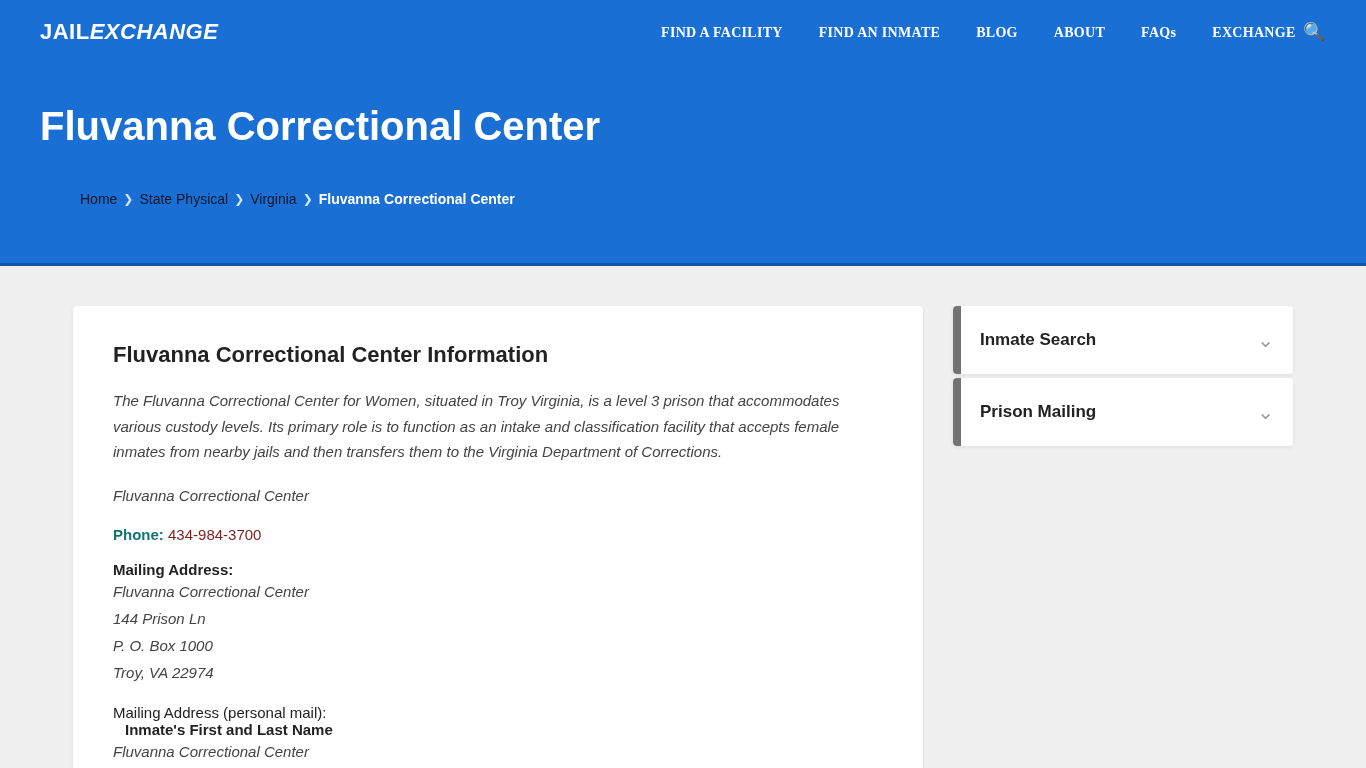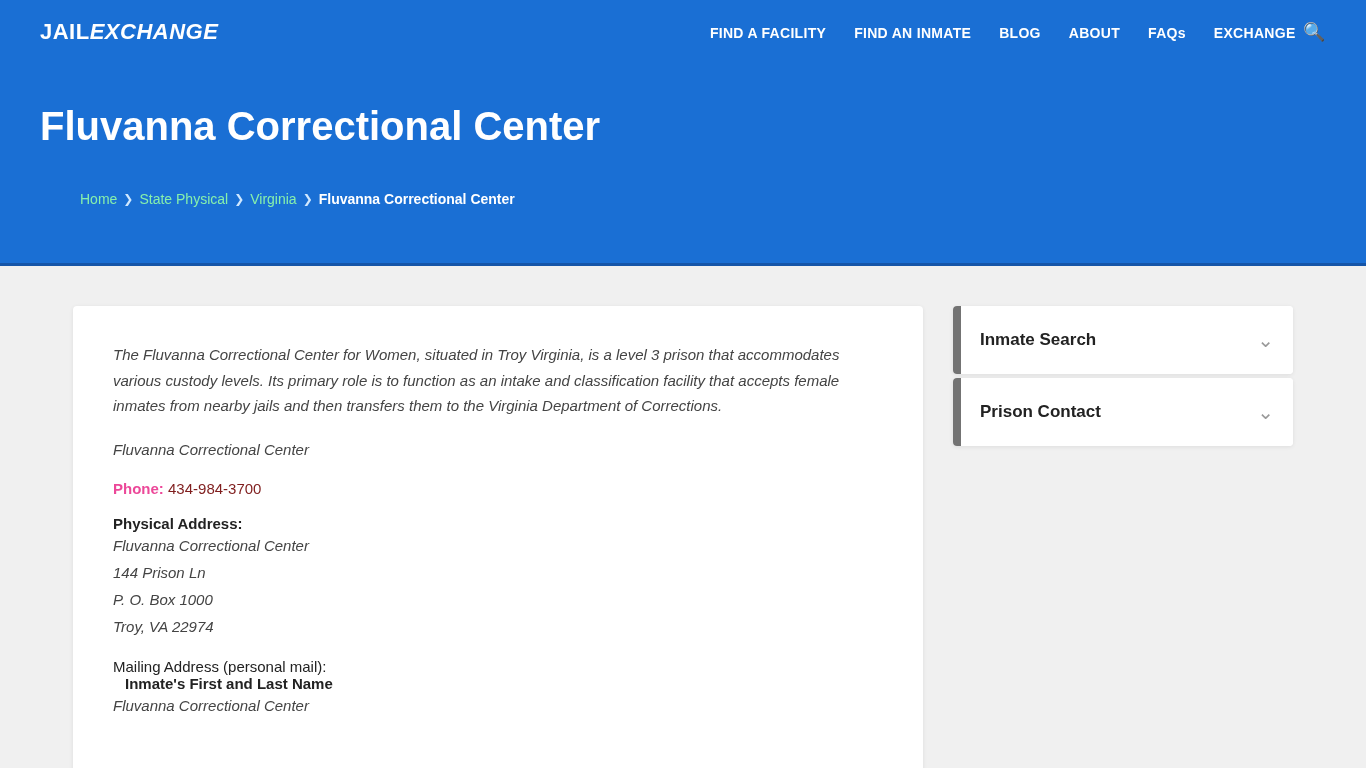--- a/index.html
+++ b/index.html
@@ -18,22 +18,23 @@
       font-size: 22px;
       font-weight: 900;
       color: #fff;
       letter-spacing: 0.5px;
       margin-right: auto;
     }
     .nav-logo span { color: #fff; font-weight: 400; }
     .nav-links {
       display: flex;
       align-items: flex-end;
-      gap: 28px;
+      gap: 36px;
       list-style: none;
+      font-family: Liberation Serif, serif;
     }
     .nav-links li a {
       color: #fff;
       text-decoration: none;
       font-size: 14px;
       font-weight: 600;
       letter-spacing: 0.3px;
     }
     .search-icon-nav {
       color: #fff;
@@ -54,21 +55,21 @@
       color: #fff;
       margin-bottom: 18px;
     }
     .breadcrumb {
       display: flex;
       align-items: center;
       gap: 6px;
       font-size: 14px;
     }
     .breadcrumb a {
-      color: #86efac;
+      color: #0f172a;
       text-decoration: none;
     }
     .breadcrumb .sep {
       color: #d0e8ff;
       font-size: 12px;
     }
     .breadcrumb .current {
       color: #fff;
       font-weight: 600;
     }
@@ -103,21 +104,21 @@
       margin-bottom: 18px;
       font-style: italic;
     }
     .facility-name {
       color: #444;
       margin-bottom: 14px;
     }
     .phone-line {
       margin-bottom: 18px;
     }
-    .phone-line strong { color: #ec4899; }
+    .phone-line strong { color: #0f766e; }
     .phone-link {
       color: #7f1d1d;
       text-decoration: none;
     }
     .address-section { margin-bottom: 18px; }
     .address-section strong { color: #222; font-weight: 700; }
     .address-section p {
       margin: 0;
       color: #444;
       line-height: 1.8;
@@ -191,28 +192,29 @@
       <a href="#">Virginia</a>
       <span class="sep">❯</span>
       <span class="current">Fluvanna Correctional Center</span>
     </nav>
   </div>
 </div>
 
 <div class="main-wrapper">
 
   <div class="content-card">
+    <h2>Fluvanna Correctional Center Information</h2>
     <p>The Fluvanna Correctional Center for Women, situated in Troy Virginia, is a level 3 prison that accommodates various custody levels. Its primary role is to function as an intake and classification facility that accepts female inmates from nearby jails and then transfers them to the Virginia Department of Corrections.</p>
     <p class="facility-name">Fluvanna Correctional Center</p>
     <div class="phone-line">
       <strong>Phone:</strong>
       <a href="#" class="phone-link">434-984-3700</a>
     </div>
     <div class="address-section">
-      <strong>Physical Address:</strong>
+      <strong>Mailing Address:</strong>
       <p>
         <span>Fluvanna Correctional Center</span><br>
         <span>144 Prison Ln</span><br>
         <span>P. O. Box 1000</span><br>
         <span>Troy, VA 22974</span>
       </p>
     </div>
     <div class="mailing-section">
       <strong>Mailing Address (personal mail):</strong><br>
       <span class="name-label">Inmate's First and Last Name</span>
@@ -225,18 +227,18 @@
 
   <div class="sidebar">
     <div class="sidebar-item">
       <div class="sidebar-item-header">
         <span class="sidebar-item-label">Inmate Search</span>
         <span class="chevron-icon">⌄</span>
       </div>
     </div>
     <div class="sidebar-item">
       <div class="sidebar-item-header">
-        <span class="sidebar-item-label">Prison Contact</span>
+        <span class="sidebar-item-label">Prison Mailing</span>
         <span class="chevron-icon">⌄</span>
       </div>
     </div>
   </div>
 </div>
 
 </body></html>

